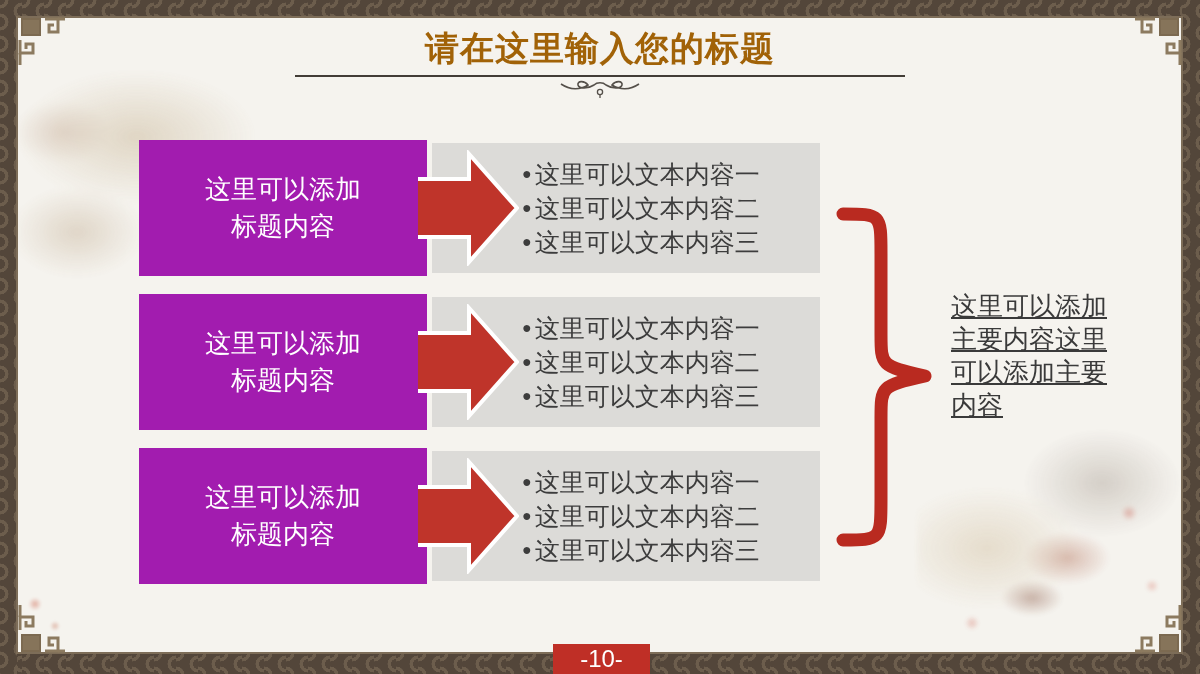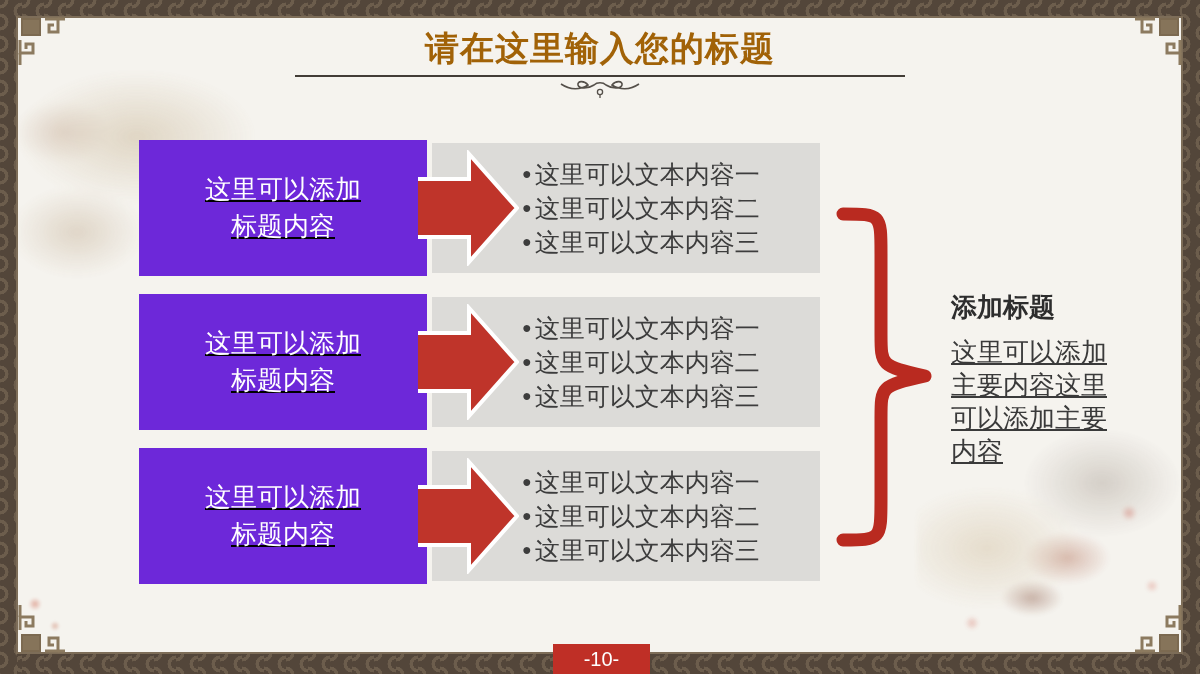--- a/index.html
+++ b/index.html
@@ -30,38 +30,38 @@
 
   
   .title{position:absolute;top:26px;left:0;width:100%;text-align:center;z-index:2;
     font-size:34px;font-weight:600;letter-spacing:1px;color:#a16207;margin:0;}
   .divider{position:absolute;top:75px;left:295px;width:610px;height:2px;background:#423c36;z-index:2;}
   .flourish{position:absolute;top:76px;left:558px;width:84px;height:24px;z-index:3;}
 
   
   .row{position:absolute;left:139px;width:681px;height:136px;z-index:2;}
   .row1{top:140px;} .row2{top:294px;} .row3{top:448px;}
-  .head-box{position:absolute;left:0;top:0;bottom:0;width:288px;background:#6d28d9;
-    display:flex;flex-direction:column;align-items:center;justify-content:center;text-decoration:underline;}
+  .head-box{position:absolute;left:0;top:0;bottom:0;width:288px;background:#a21caf;
+    display:flex;flex-direction:column;align-items:center;justify-content:center;}
   .head-line{color:#ffffff;font-size:26px;line-height:37px;text-align:center;}
   .body-box{position:absolute;left:293px;right:0;top:3px;bottom:3px;background:#dcdbd8;
     display:flex;flex-direction:column;justify-content:center;box-sizing:border-box;padding-left:90px;}
   .bullet-line{display:flex;align-items:center;color:#3d3d3d;font-size:25px;line-height:34px;}
   .bullet-dot{font-size:16px;margin-right:3px;color:#3d3d3d;}
   .arrow{position:absolute;left:278px;top:10px;width:102px;height:116px;z-index:3;}
 
   
   .brace{position:absolute;left:833px;top:206px;width:102px;height:342px;z-index:2;}
   .callout{position:absolute;left:951px;top:290px;width:178px;z-index:2;}
   .callout-title{font-size:26px;font-weight:bold;color:#2d2d2d;margin:0 0 11px 0;}
   .callout-body{font-size:26px;line-height:33px;color:#3a3a3a;text-decoration:underline;}
 
   
   .page-num{position:absolute;left:553px;top:644px;width:97px;height:30px;background:#bf2f26;z-index:6;
-    color:#ffffff;font-size:20px;display:flex;align-items:center;justify-content:center;}
+    color:#ffffff;font-size:24px;display:flex;align-items:center;justify-content:center;}
 
   
   .band{position:absolute;z-index:5;background-color:#53463a;pointer-events:none;
     background-image:
       radial-gradient(circle at 100% 50%, transparent 20%, rgba(130,112,92,.55) 21%, rgba(130,112,92,.55) 34%, transparent 35%, transparent),
       radial-gradient(circle at 0% 50%, transparent 20%, rgba(130,112,92,.55) 21%, rgba(130,112,92,.55) 34%, transparent 35%, transparent);
     background-size:22px 22px;background-position:0 0, 0 -11px;}
   .band-top{left:0;right:0;top:0;height:17px;}
   .band-bottom{left:0;right:0;bottom:0;height:21px;}
   .band-left{left:0;top:0;bottom:0;width:17px;}
@@ -160,21 +160,20 @@
           <span>这里可以文本内容三</span>
         </div>
     </div>
   </div>
 
   <svg class="brace" viewBox="0 0 102 342">
     <path d="M10 8 C 48 8 48 8 48 48 L 48 128 C 48 160 48 160 92 170 C 48 180 48 180 48 212 L 48 292 C 48 334 48 334 10 334" fill="none" stroke="#b92a20" stroke-width="13" stroke-linecap="round" stroke-linejoin="round"></path>
   </svg>
 
   <div class="callout">
-    <div class="callout-title">添加标题</div>
     <div class="callout-body">这里可以添加主要内容这里可以添加主要内容</div>
   </div>
 
   <div class="band band-top"></div>
   <div class="band band-bottom"></div>
   <div class="band band-left"></div>
   <div class="band band-right"></div>
   <div class="frame"></div>
 
   <svg class="corner corner-tl" viewBox="0 0 56 56">

